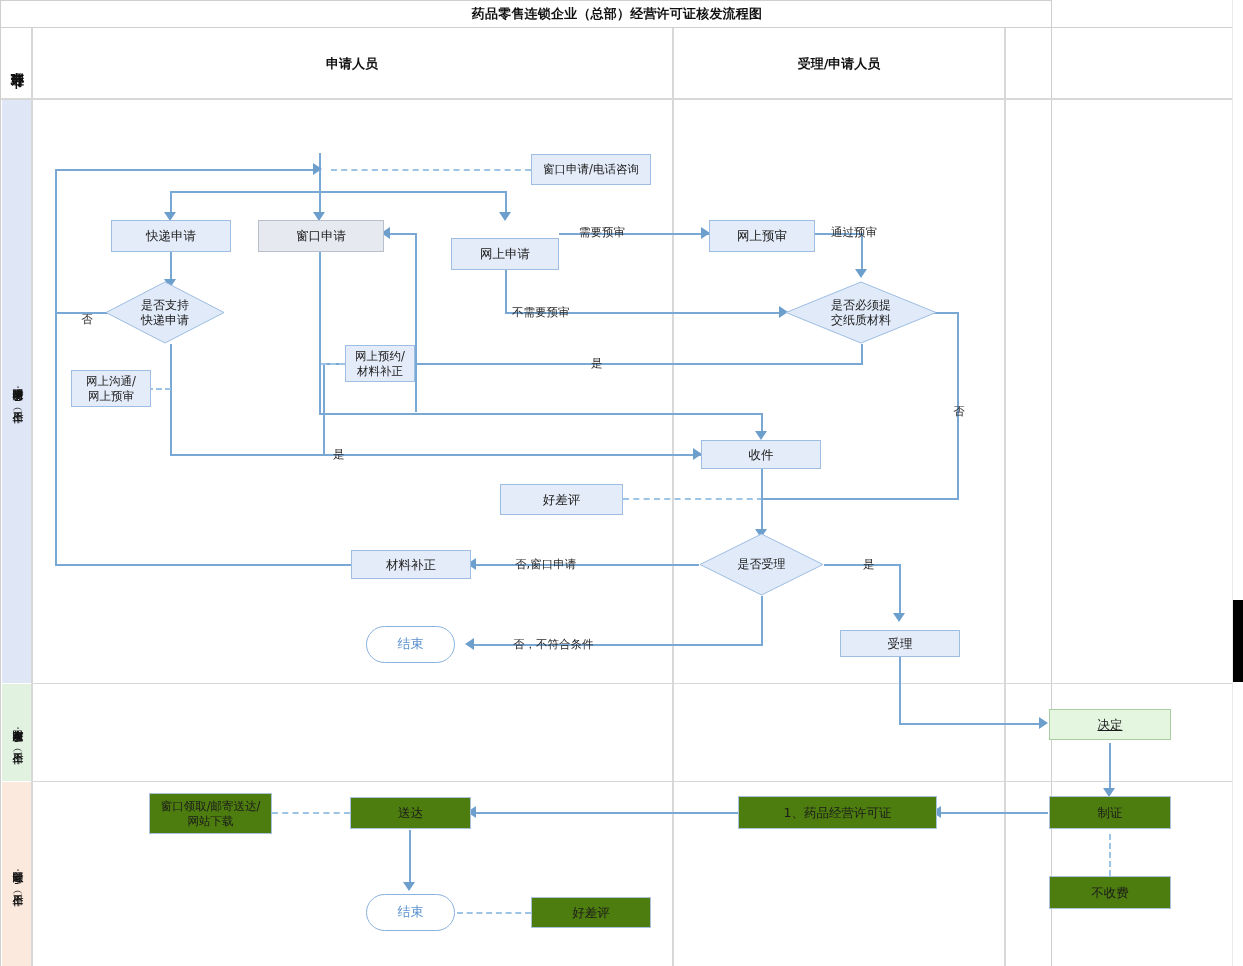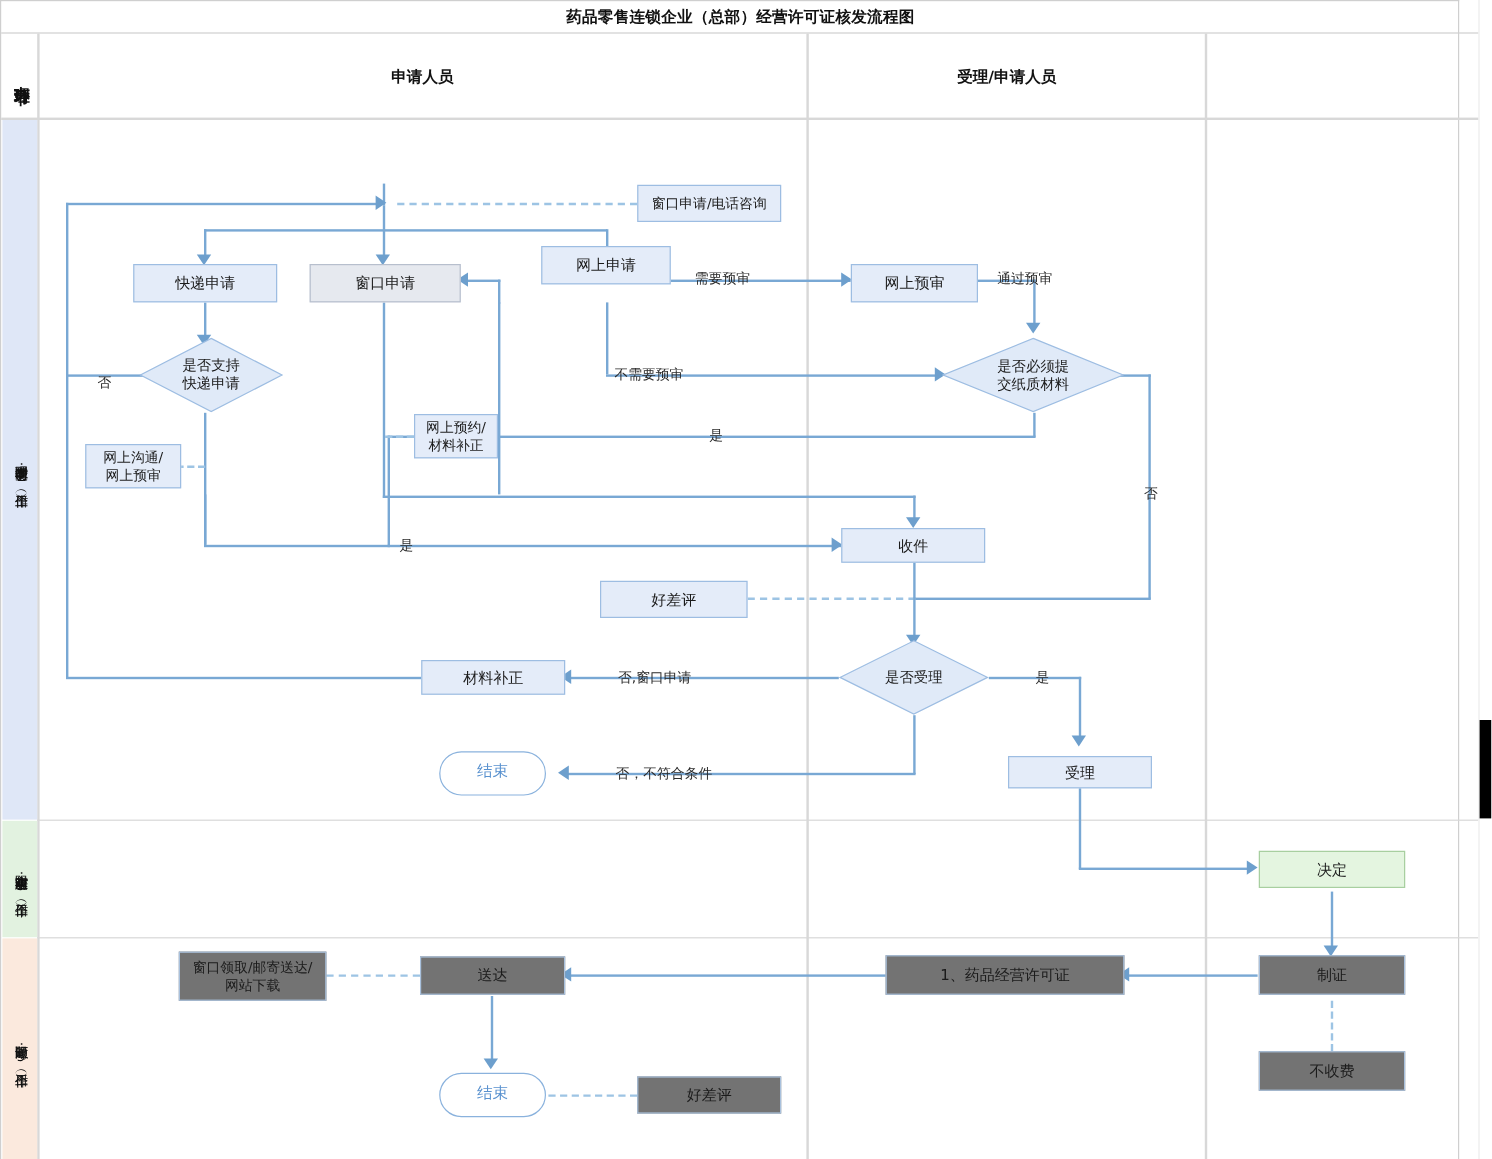--- a/index.html
+++ b/index.html
@@ -14,21 +14,21 @@
     width: 1243px;
     height: 966px;
     background: #ffffff;
     overflow: hidden;
   }
 
   
   .frame {
     position: absolute;
     left: 0; top: 0;
-    width: 1216px; height: 966px;
+    width: 1052px; height: 966px;
     border-top: 1px solid #cfcfcf;
     border-left: 1px solid #cfcfcf;
     border-right: 1px solid #cfcfcf;
   }
 
   .title-bar {
     position: absolute;
     left: 0; top: 0;
     width: 1232px; height: 27px;
     border-bottom: 1px solid #cfcfcf;
@@ -94,22 +94,22 @@
     font-size: 12.5px;
     line-height: 1.25;
     color: #1b1b1b;
     border: 1px solid #9dbde2;
     background: #e4ecf9;
     white-space: pre-line;
     z-index: 5;
   }
   .node.grayblue { background: #e6e9ef; border-color: #b7bfcd; }
   .node.small { font-size: 11.5px; }
-  .node.green  { background: #e4f5e0; border-color: #a8cfa0; }
-  .node.peach  { background: #737373; border-color: #a9c1dd; }
+  .node.green  { background: #e4f5e0; border-color: #a8cfa0; text-decoration: underline; }
+  .node.peach  { background: #4d7c0f; border-color: #a9c1dd; }
   .node.term {
     background: #ffffff; border: 1px solid #8ab2dd;
     border-radius: 22px; color: #5a92cf; font-size: 13px;
   }
   .node.diamond {
     border: none; background: transparent;
   }
   .dia-shape {
     position: absolute; left: 0; top: 0; width: 100%; height: 100%;
   }
@@ -289,25 +289,25 @@
 
     <div class="dash-h" style="left:456px;top:911px;width:74px;"></div>
 
 
     <div class="node small" style="left:530px;top:153px;width:120px;height:31px;">窗口申请/电话咨询</div>
 
     <div class="node" style="left:110px;top:219px;width:120px;height:32px;">快递申请</div>
 
     <div class="node grayblue" style="left:257px;top:219px;width:126px;height:32px;">窗口申请</div>
 
-    <div class="node" style="left:450px;top:204px;width:108px;height:32px;">网上申请</div>
+    <div class="node" style="left:450px;top:237px;width:108px;height:32px;">网上申请</div>
 
     <div class="node" style="left:708px;top:219px;width:106px;height:32px;">网上预审</div>
 
-    <div class="node diamond" style="left:115px;top:280px;width:120px;height:63px;font-family:Liberation Mono, monospace;">
+    <div class="node diamond" style="left:104px;top:280px;width:120px;height:63px;">
       <svg class="dia-shape" viewBox="0 0 120 63" preserveAspectRatio="none">
         <polygon points="60,1 119,31.5 60,62 1,31.5" fill="#e0eaf8" stroke="#9dbde2" stroke-width="1"></polygon>
       </svg>
       <span class="dia-label">是否支持
 快递申请</span>
     </div>
 
     <div class="node diamond" style="left:784px;top:280px;width:152px;height:63px;">
       <svg class="dia-shape" viewBox="0 0 152 63" preserveAspectRatio="none">
         <polygon points="76,1 151,31.5 76,62 1,31.5" fill="#e0eaf8" stroke="#9dbde2" stroke-width="1"></polygon>

